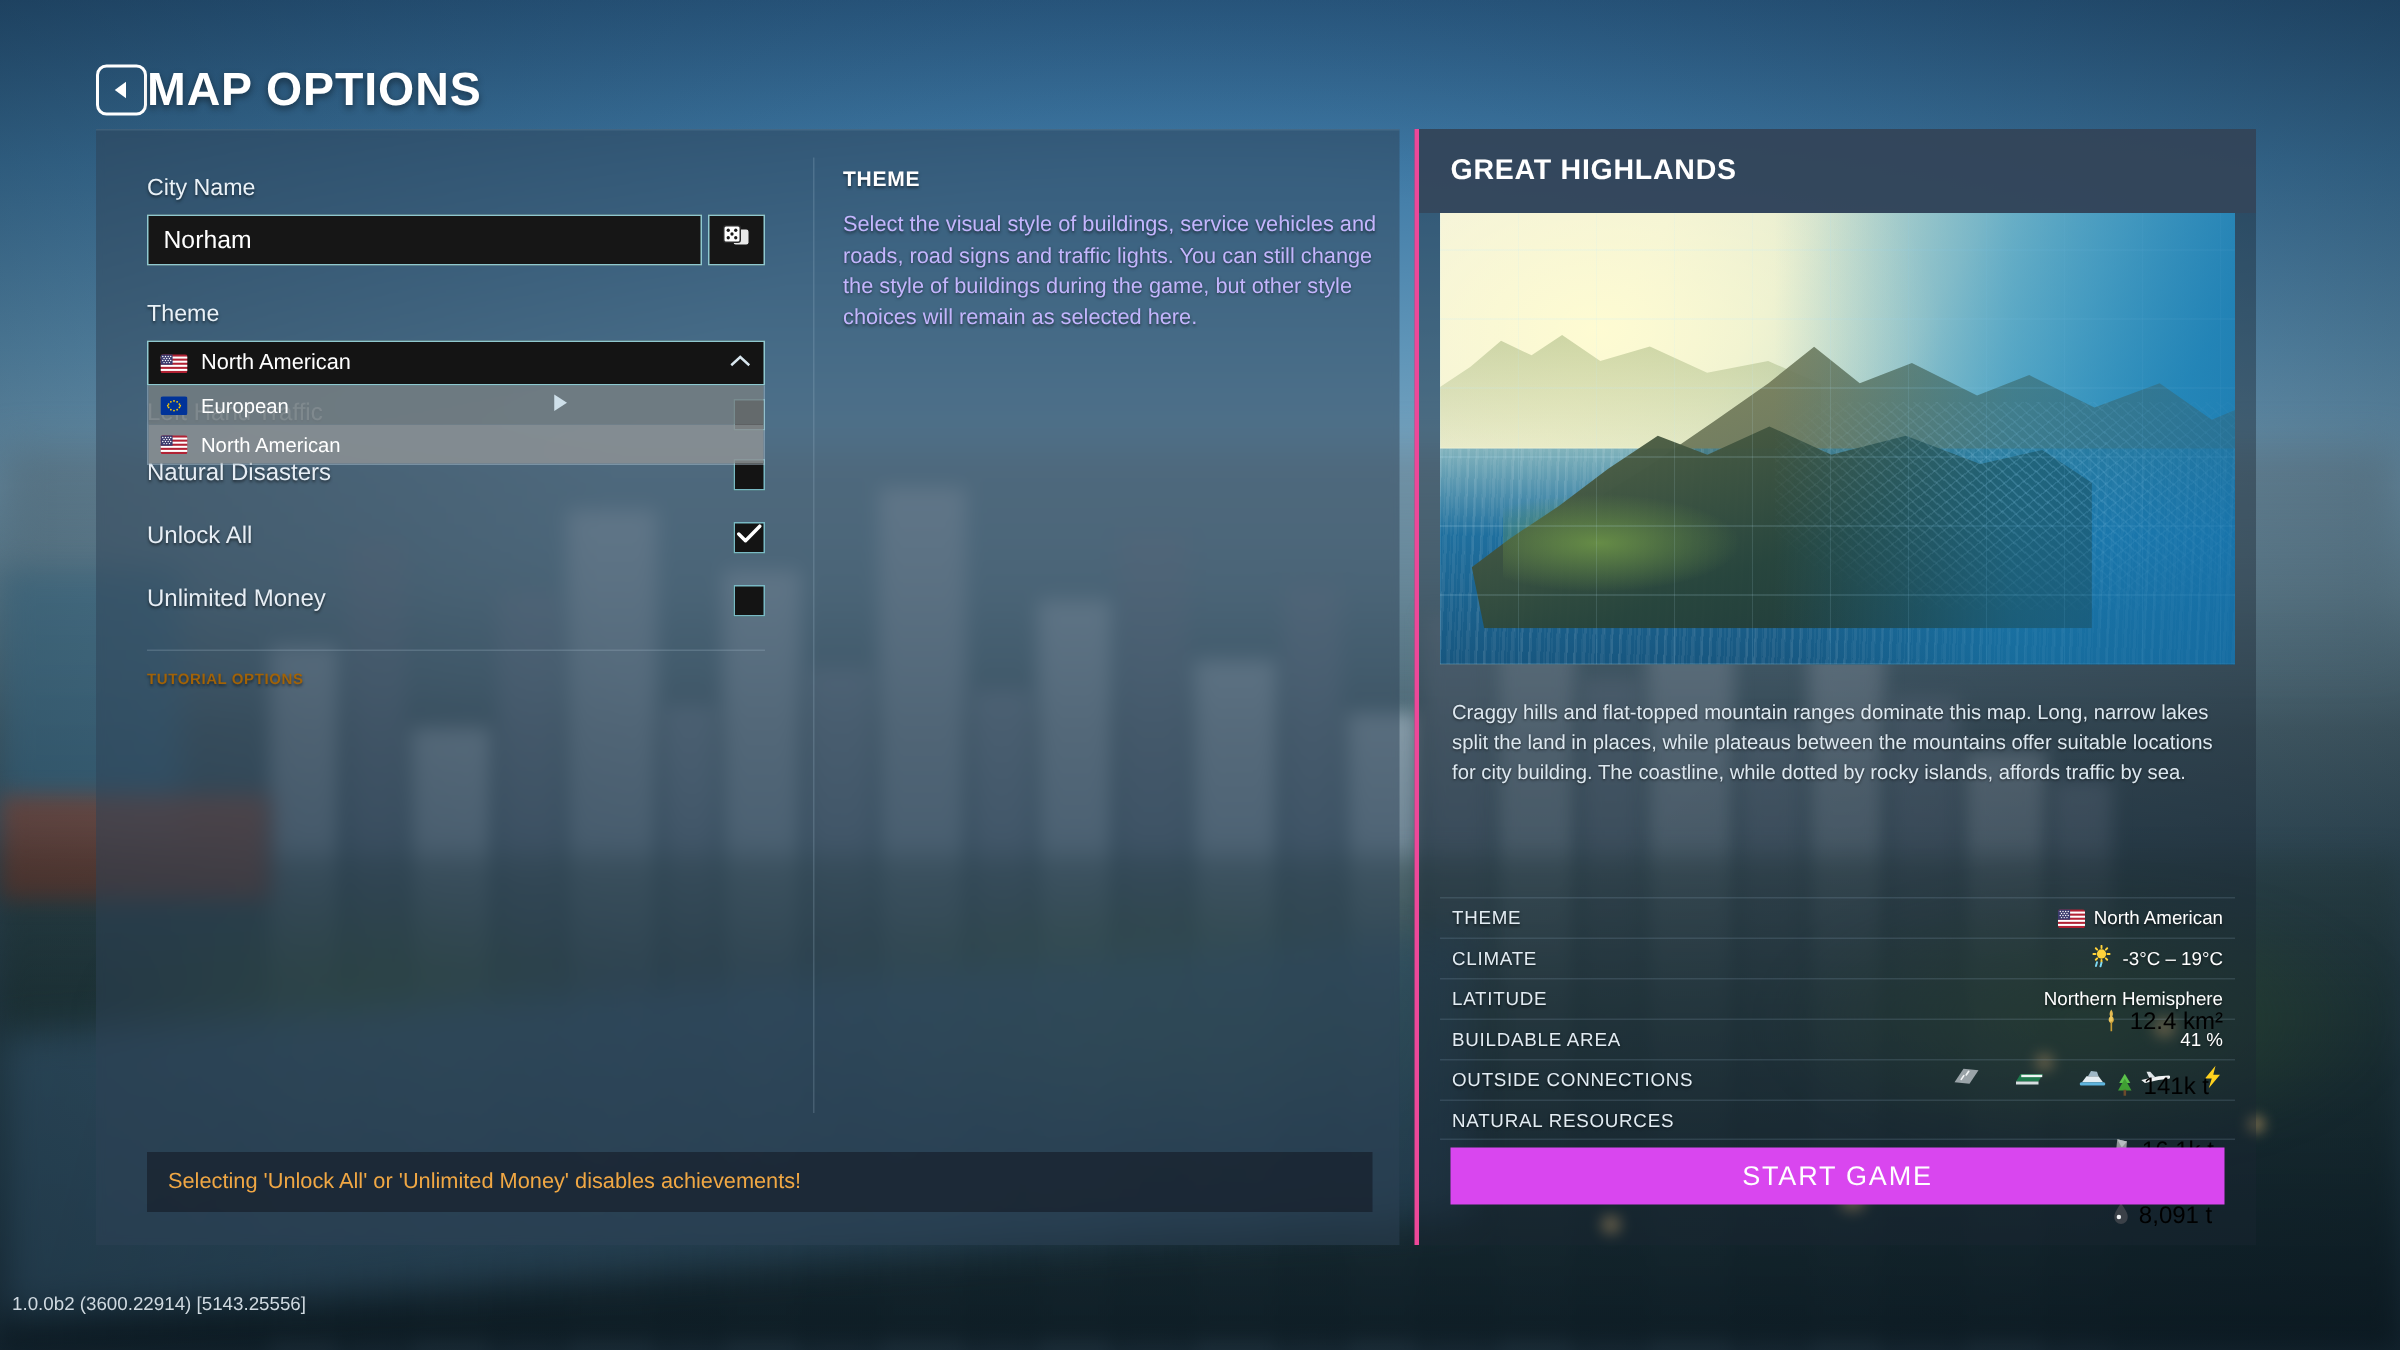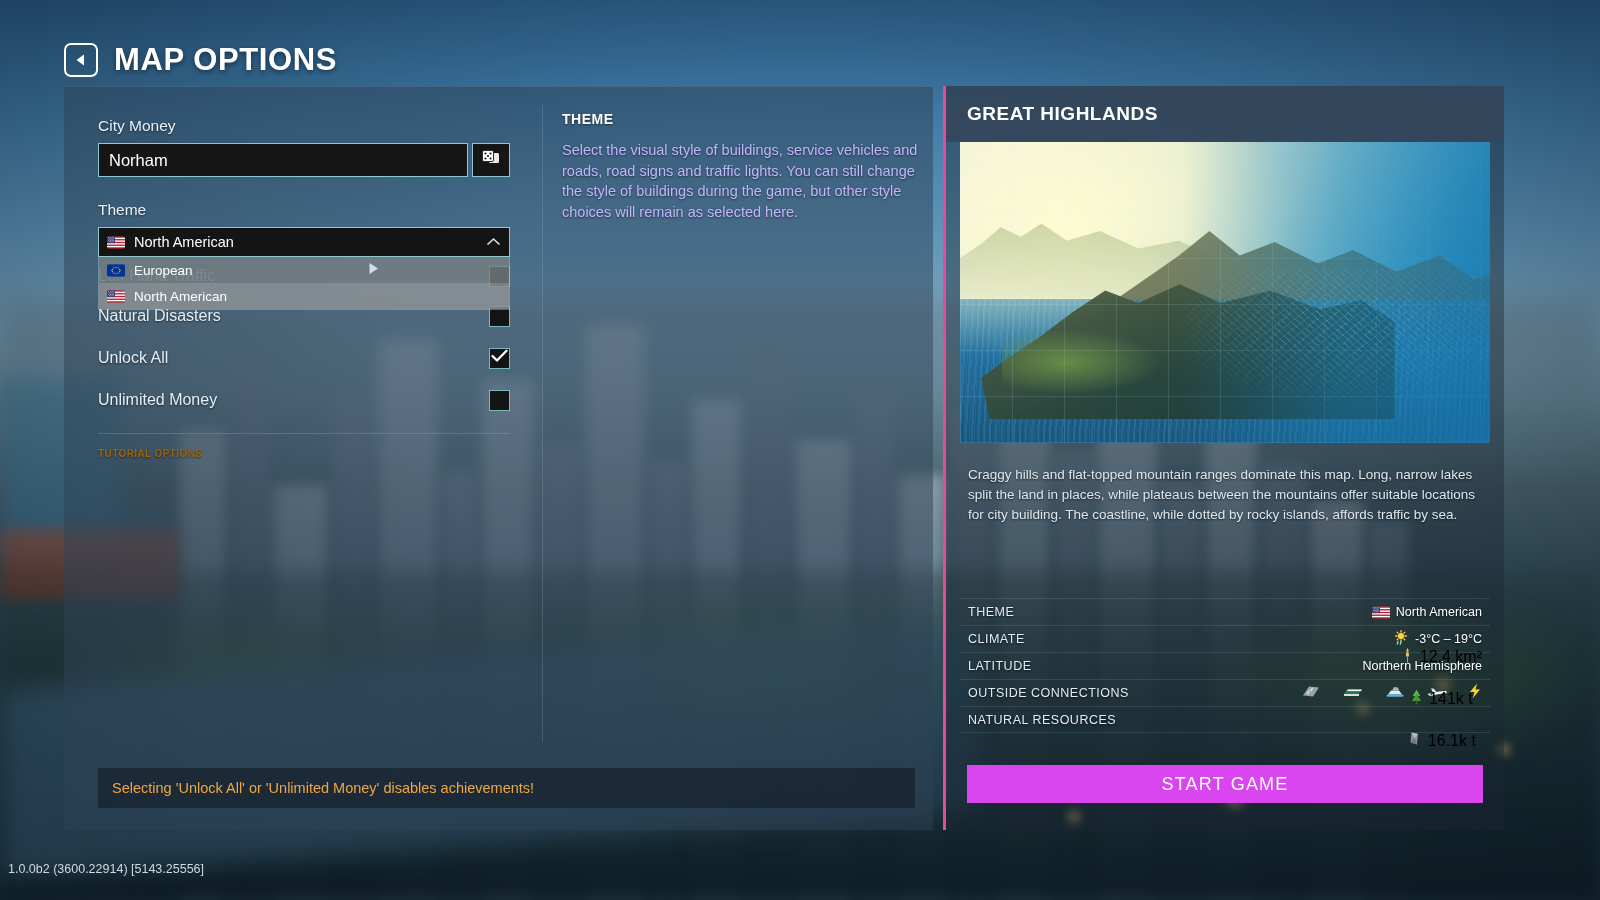--- a/index.html
+++ b/index.html
@@ -63,21 +63,21 @@
     filter: blur(4px);
   }
   .bg-vignette {
     position: absolute; inset: 0;
     background: radial-gradient(ellipse at 50% 42%, rgba(0,0,0,0) 35%, rgba(4,14,22,.42) 100%);
   }
 
   
   .header {
     position: absolute; left: 64px; top: 42px;
-    display: flex; align-items: center; gap: 16px;
+    display: flex; align-items: center; 
   }
   .back-btn {
     width: 34px; height: 34px;
     border: 2px solid #ffffff; border-radius: 7px;
     display: flex; align-items: center; justify-content: center;
     cursor: pointer;
   }
   .back-btn svg { display: block; }
   .page-title {
     color: #ffffff; font-size: 31px; font-weight: bold;
@@ -370,21 +370,21 @@
     </span>
   </div>
   <div class="page-title">MAP OPTIONS</div>
 </div>
 
 <div class="panel">
   <div class="panel-split"></div>
 
   <div class="settings">
 
-    <div class="field-label">City Money</div>
+    <div class="field-label">City Name</div>
     <div class="name-row">
       <input class="text-input" type="text" value="Norham" style="">
       <div class="dice-btn">
         <span>
           <svg width="20" height="18" viewBox="0 0 20 18">
             <rect x="8" y="4" width="10" height="10" rx="1.5" fill="#e9e9e9"></rect>
             <rect x="1.5" y="1.5" width="11" height="11" rx="1.5" fill="#ffffff" stroke="#2a2a2a" stroke-width="1"></rect>
             <circle cx="4.5" cy="4.5" r="1.1" fill="#1a1a1a"></circle>
             <circle cx="9.5" cy="4.5" r="1.1" fill="#1a1a1a"></circle>
             <circle cx="7" cy="7" r="1.1" fill="#1a1a1a"></circle>
@@ -617,20 +617,24 @@
         </span>
         <span>-3°C – 19°C</span>
       </span>
     </div>
 
     <div class="stat-row">
       <span class="stat-key">LATITUDE</span>
       <span class="stat-val">Northern Hemisphere</span>
     </div>
 
+    <div class="stat-row">
+      <span class="stat-key">BUILDABLE AREA</span>
+      <span class="stat-val">41 %</span>
+    </div>
 
     <div class="stat-row">
       <span class="stat-key">OUTSIDE CONNECTIONS</span>
       <span class="conn-icons">
         <span>
           <svg width="22" height="15" viewBox="0 0 22 15">
             <polygon points="3,11.5 9,2.5 19,3.5 13,12.5" fill="#9aa3a8"></polygon>
             <g stroke="#f2f4f5" stroke-width="1.1" stroke-linecap="round">
               <line x1="7.5" y1="9.6" x2="9.2" y2="7.1"></line>
               <line x1="10.8" y1="6.6" x2="12.5" y2="4.2"></line>

